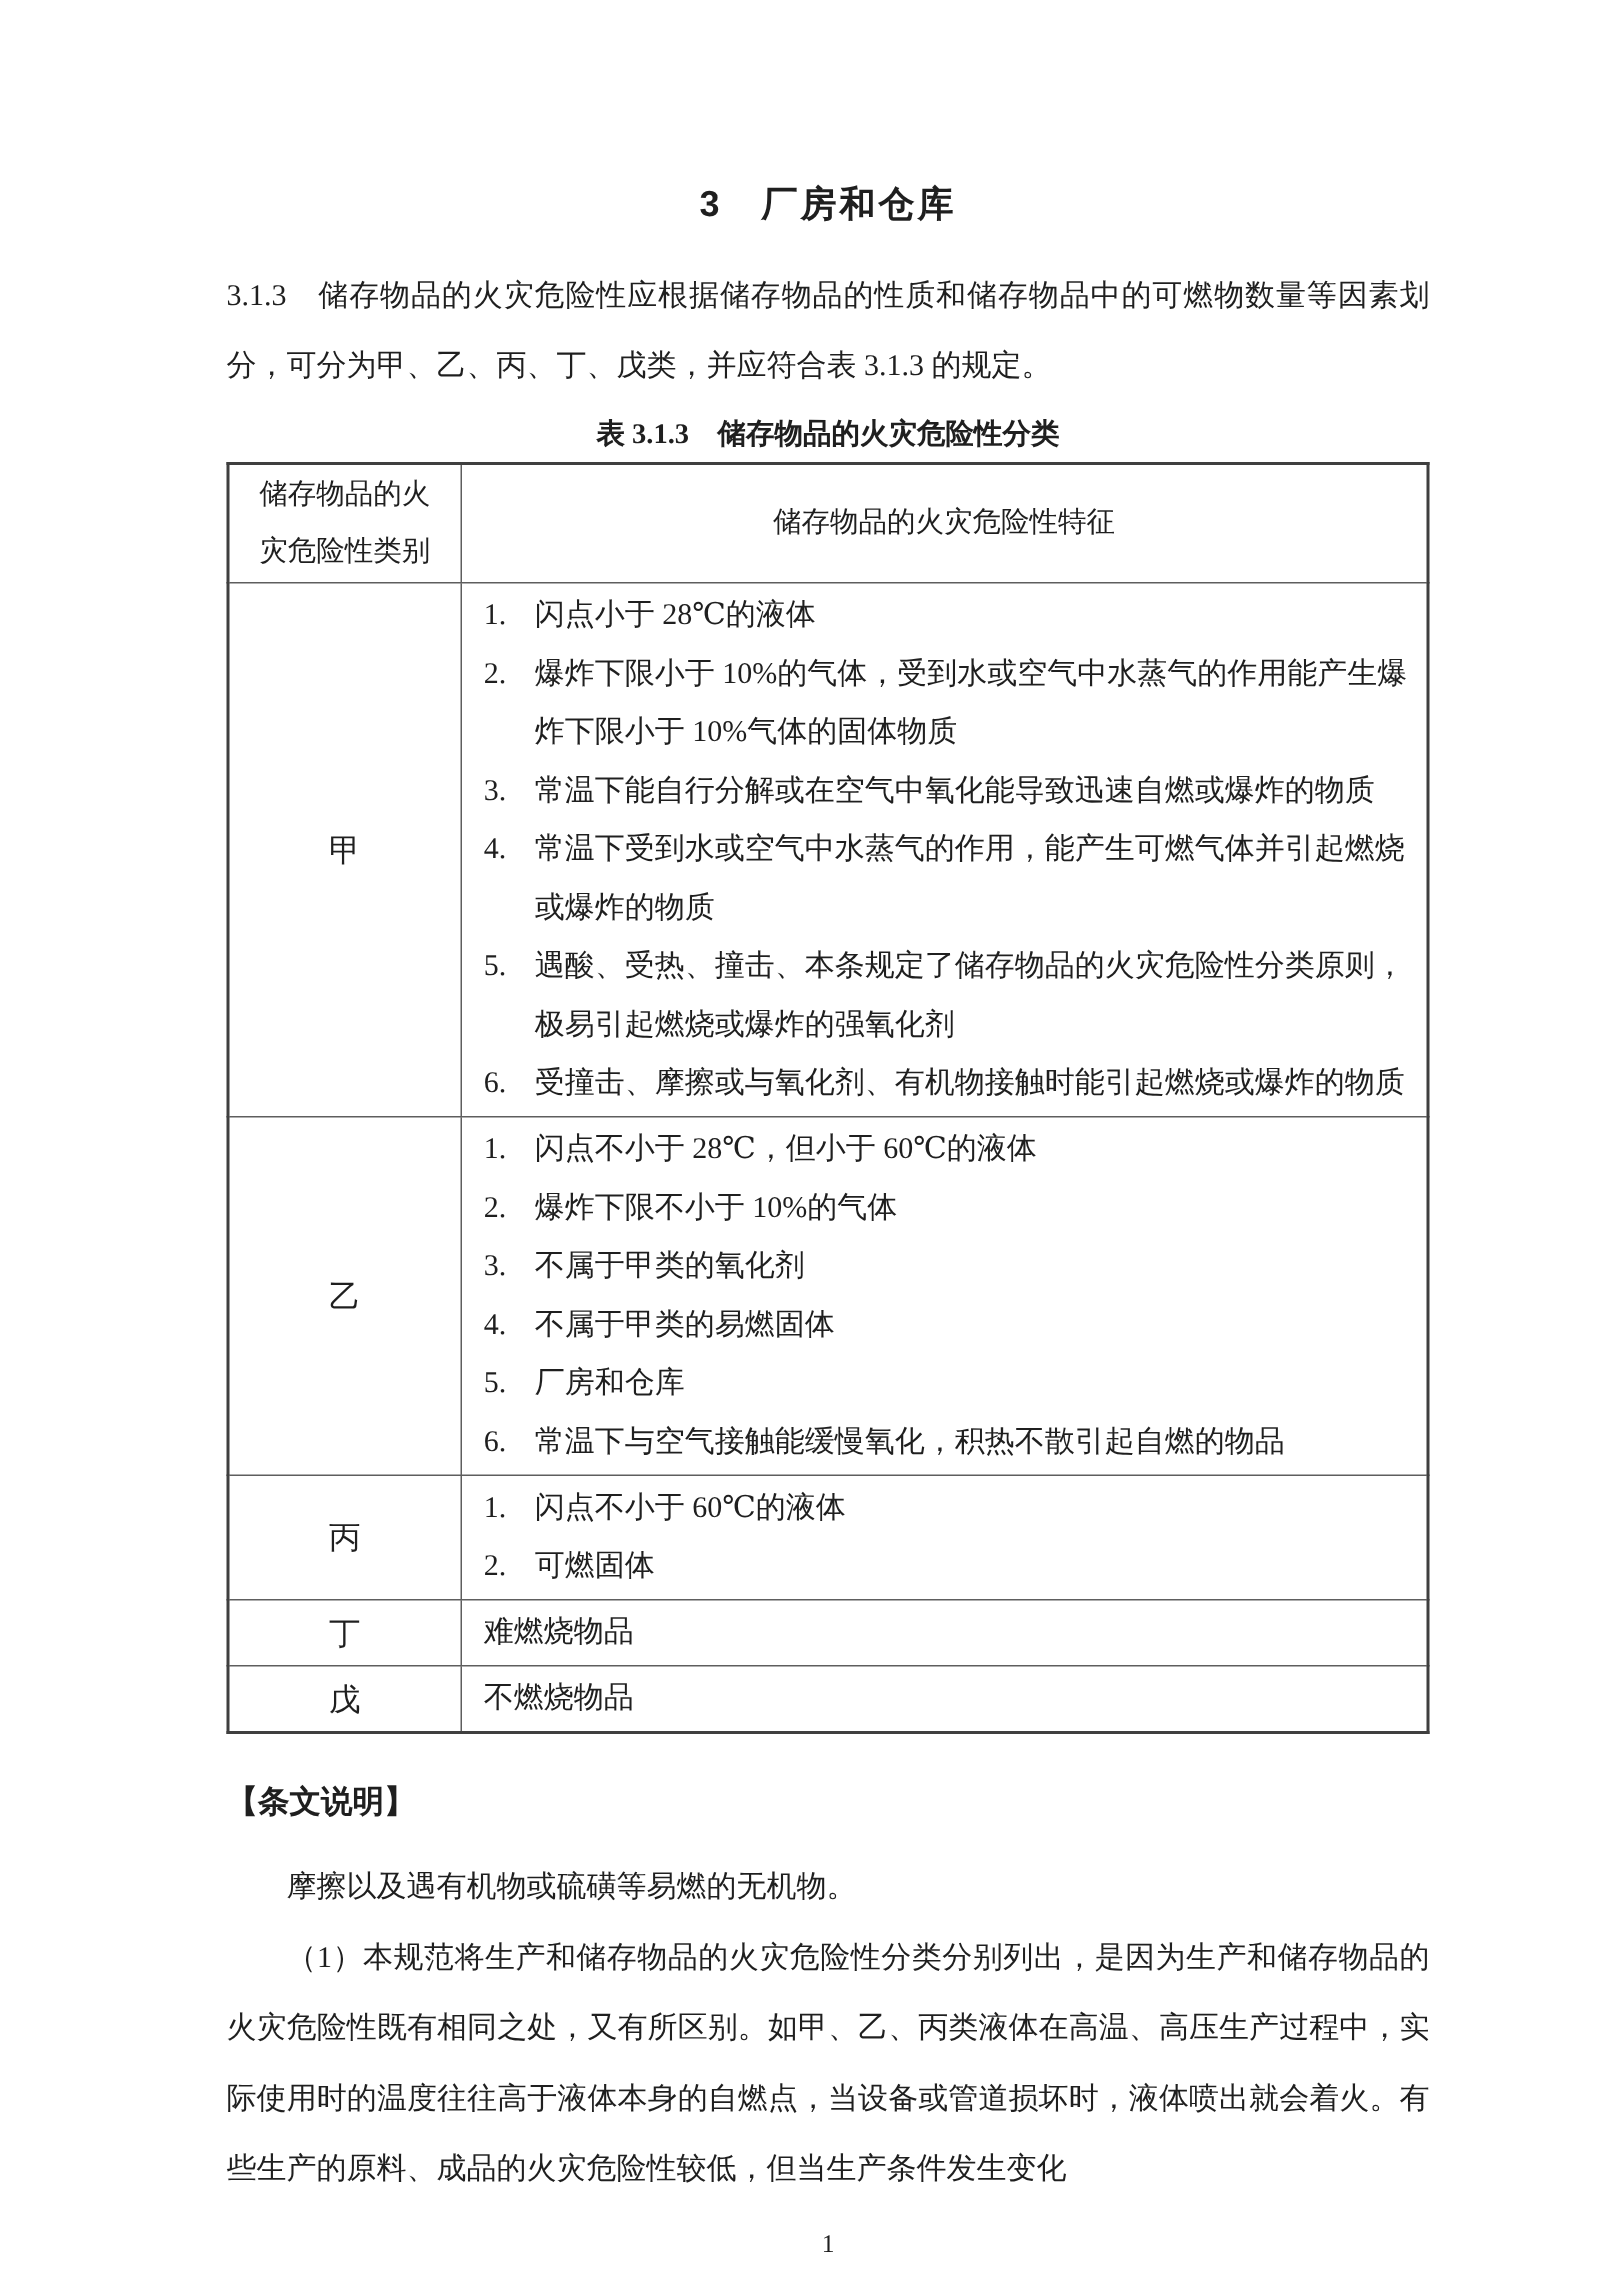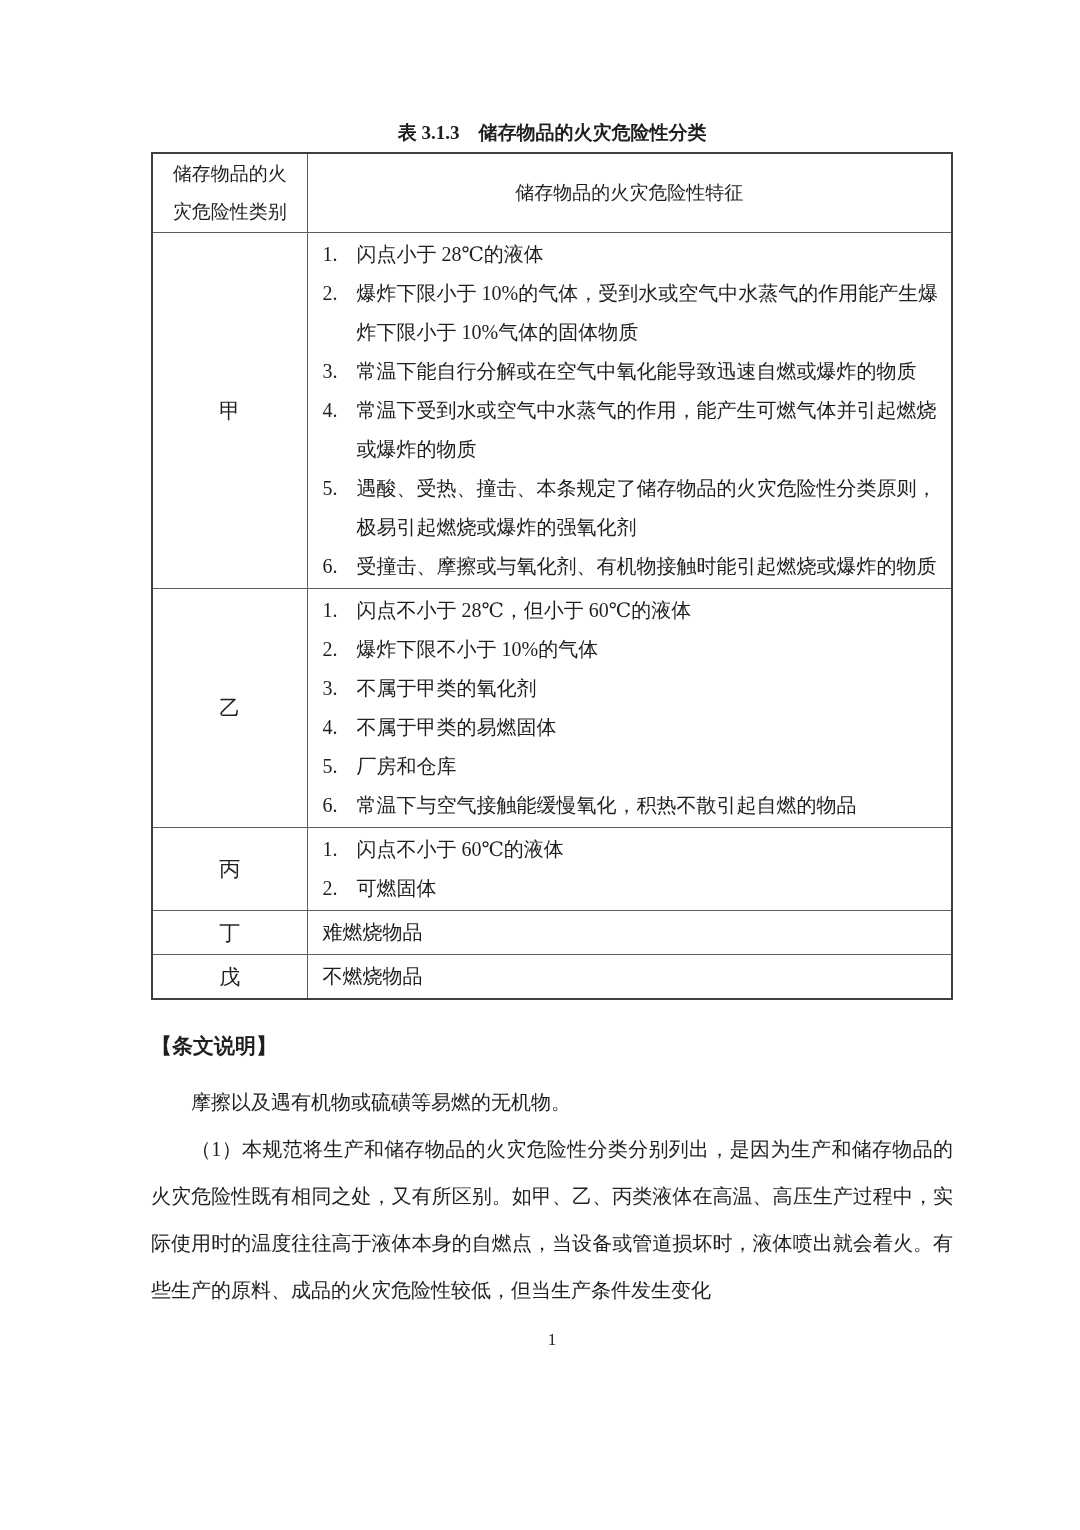--- a/index.html
+++ b/index.html
@@ -54,21 +54,23 @@
   .page-number {
     margin-top:16px; text-align:center; font-size:17px;
     font-family:"Liberation Serif","DejaVu Serif",serif;
   }
 </style>
 </head>
 <body>
 
 <div class="page">
 
+  <h1 class="doc-title">3　厂房和仓库</h1>
 
+  <p class="clause">3.1.3　储存物品的火灾危险性应根据储存物品的性质和储存物品中的可燃物数量等因素划分，可分为甲、乙、丙、丁、戊类，并应符合表 3.1.3 的规定。</p>
 
   <div class="table-caption">表 3.1.3　储存物品的火灾危险性分类</div>
 
   <table class="hazard">
     <colgroup>
         <col class="c-cat">
         <col>
       </colgroup>
     <tbody>
       <tr class="hrow">

